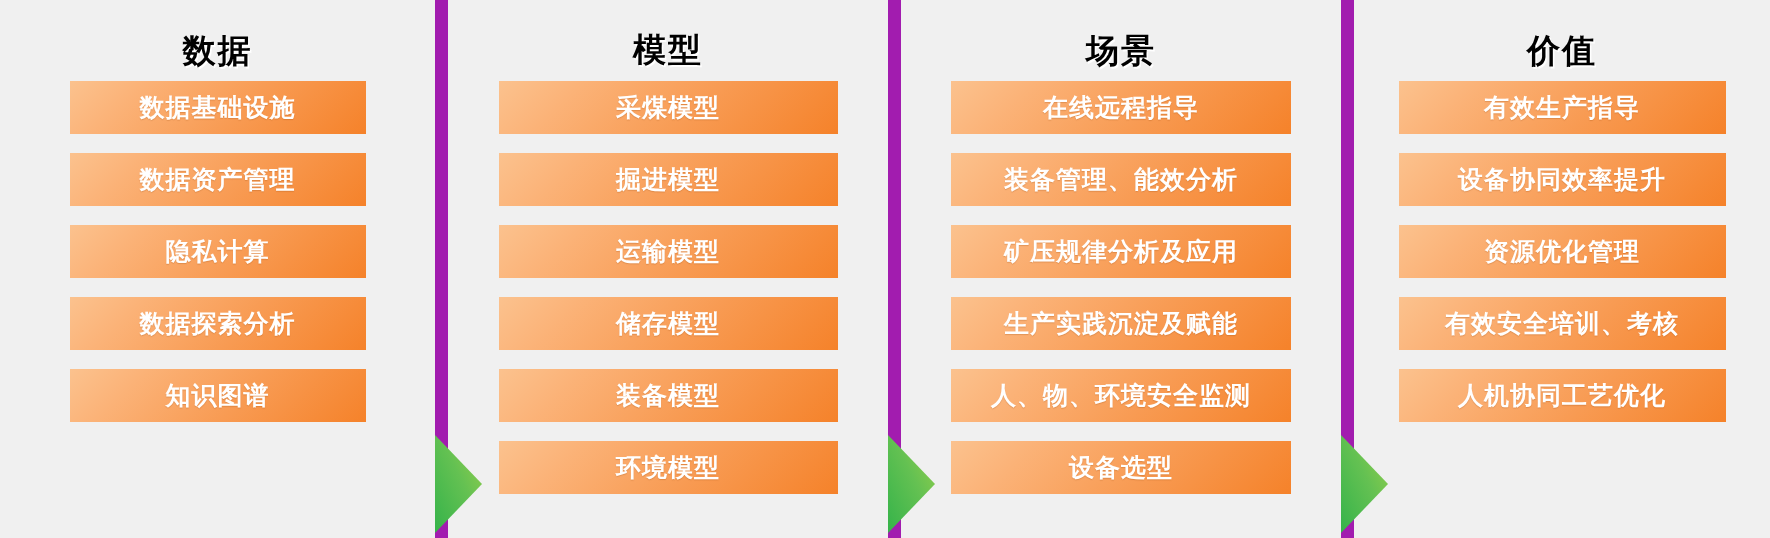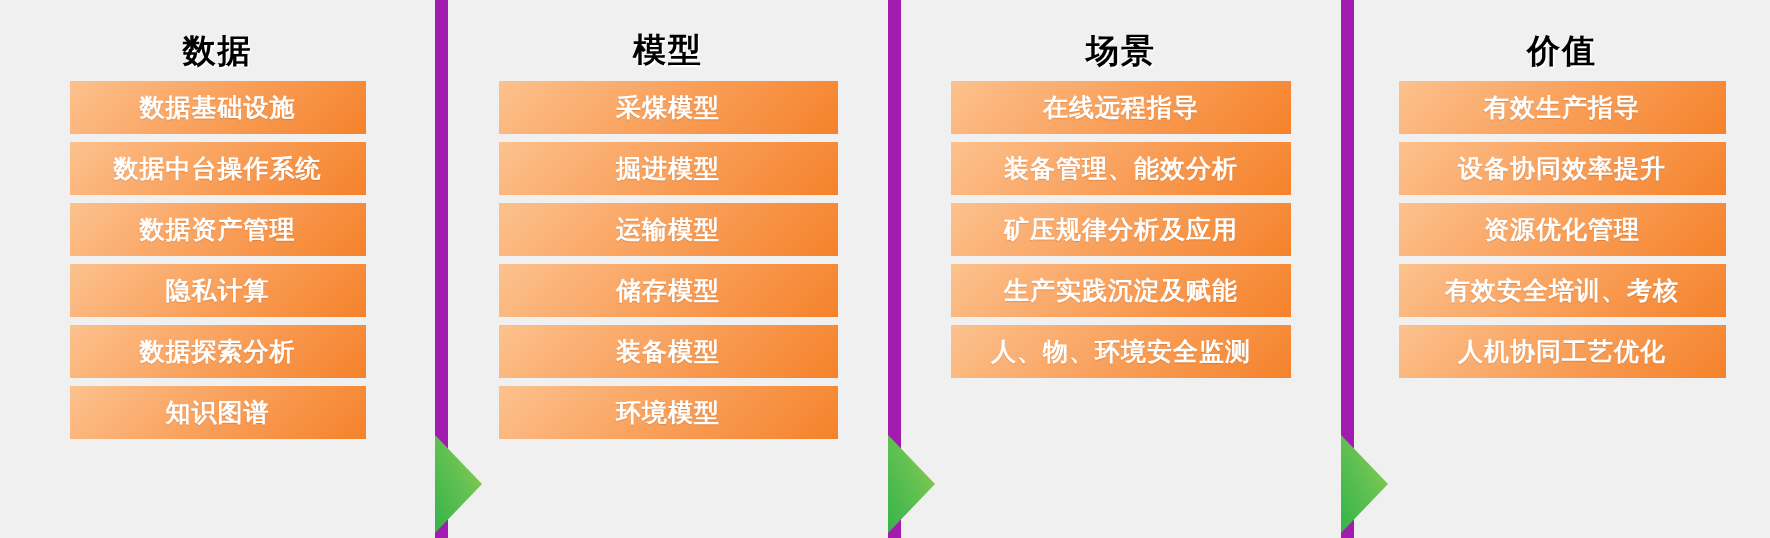--- a/index.html
+++ b/index.html
@@ -43,21 +43,21 @@
     line-height: 1;
     margin-top: 34px;
     margin-bottom: 14px;
     text-shadow: 1.5px 1.5px 0 rgba(255,255,255,0.95);
     white-space: nowrap;
   }
 
   .items {
     display: flex;
     flex-direction: column;
-    gap: 8px;
+    gap: 19px;
     width: 100%;
     align-items: center;
   }
   .item {
     height: 53px;
     line-height: 53px;
     text-align: center;
     color: #ffffff;
     font-size: 25px;
     font-weight: bold;
@@ -86,21 +86,20 @@
 </style>
 </head>
 <body>
 
 <div id="board">
 
   <div class="panel p1">
     <div class="panel-title">数据</div>
     <div class="items">
       <div class="item">数据基础设施</div>
-      <div class="item">数据中台操作系统</div>
       <div class="item">数据资产管理</div>
       <div class="item">隐私计算</div>
       <div class="item">数据探索分析</div>
       <div class="item">知识图谱</div>
     </div>
   </div>
 
   <div class="panel p2">
     <div class="panel-title">模型</div>
     <div class="items">
@@ -114,20 +113,21 @@
   </div>
 
   <div class="panel p3">
     <div class="panel-title">场景</div>
     <div class="items">
       <div class="item">在线远程指导</div>
       <div class="item">装备管理、能效分析</div>
       <div class="item">矿压规律分析及应用</div>
       <div class="item">生产实践沉淀及赋能</div>
       <div class="item">人、物、环境安全监测</div>
+      <div class="item">设备选型</div>
     </div>
   </div>
 
   <div class="panel p4">
     <div class="panel-title">价值</div>
     <div class="items">
       <div class="item">有效生产指导</div>
       <div class="item">设备协同效率提升</div>
       <div class="item">资源优化管理</div>
       <div class="item">有效安全培训、考核</div>

